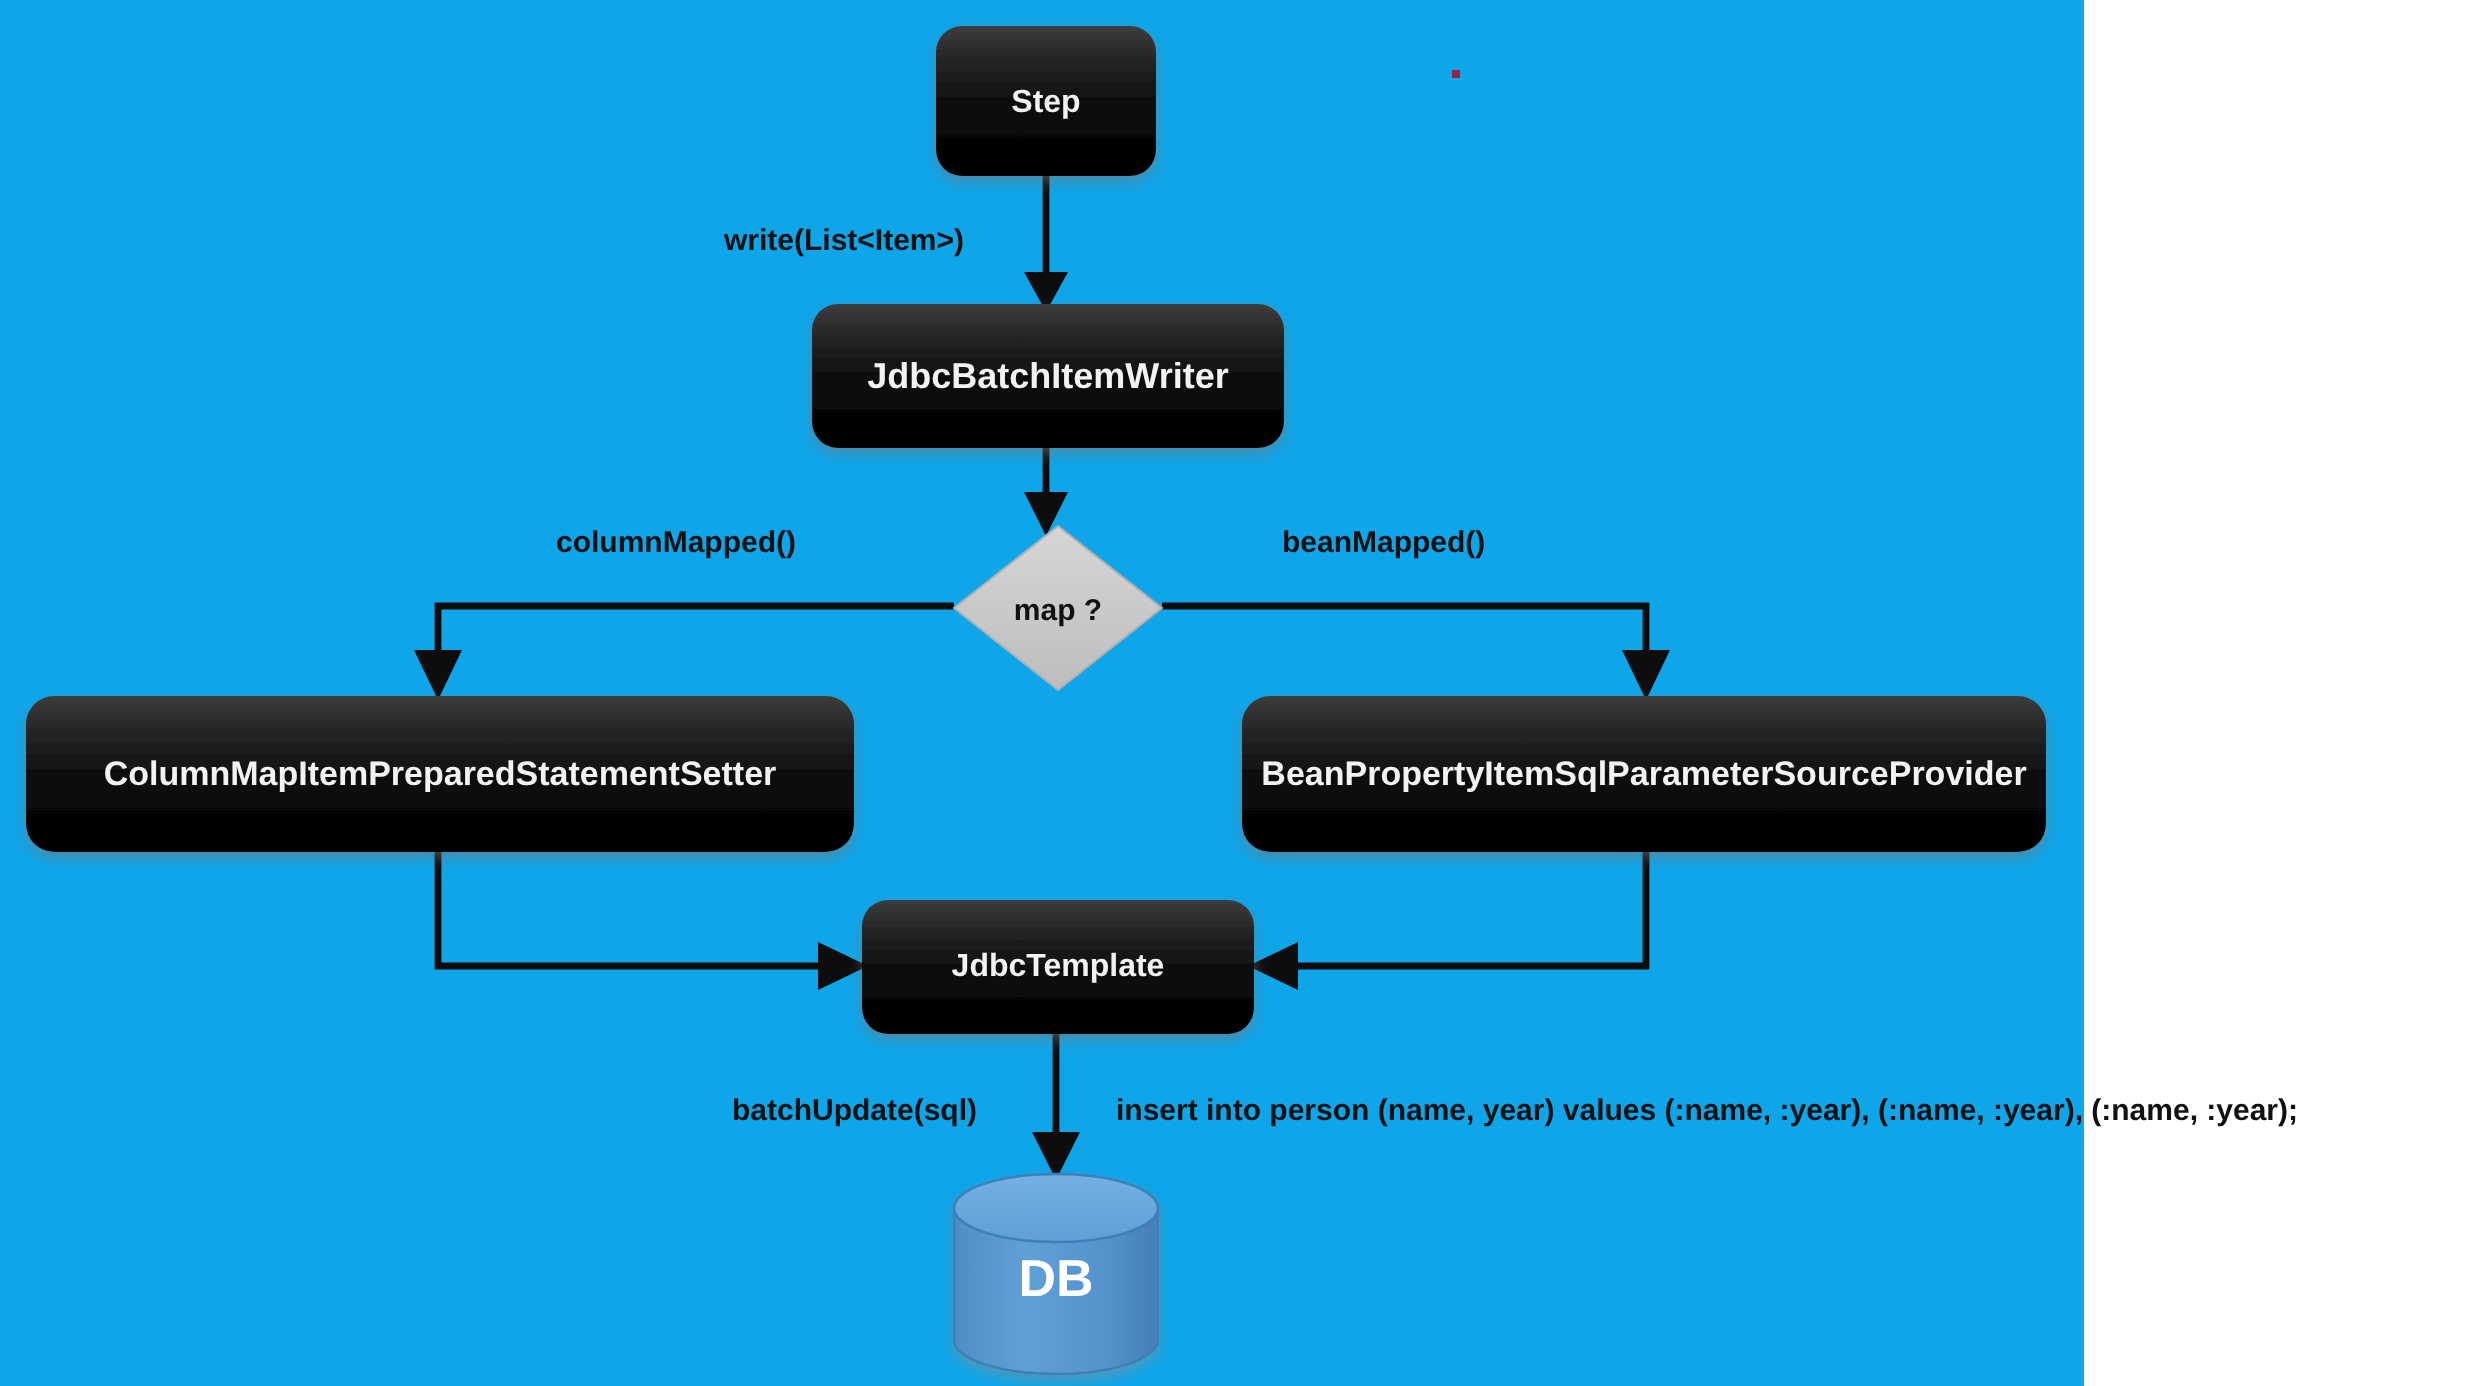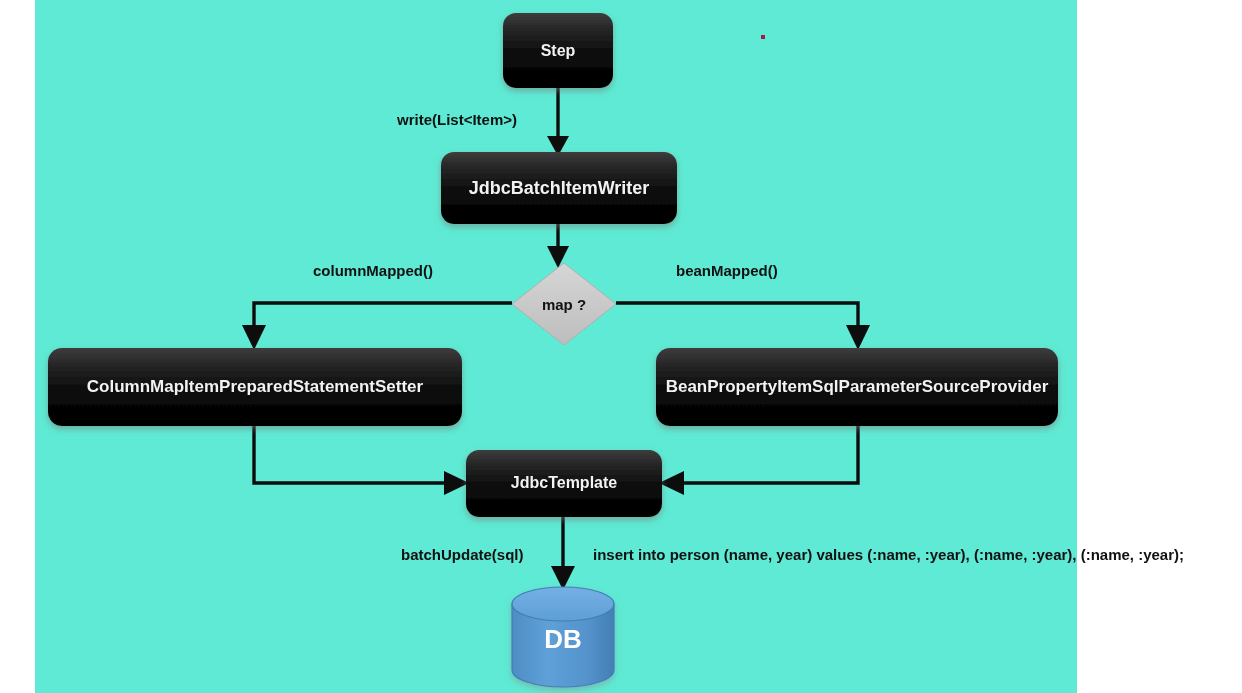--- a/index.html
+++ b/index.html
@@ -12,22 +12,21 @@
     width: 1242px;
     height: 693px;
     font-family: "Liberation Sans", sans-serif;
     overflow: hidden;
     position: relative;
   }
   #diagram-root {
     position: relative;
     width: 1042px;
     height: 693px;
-    background: #5eead4;
-    margin-left: 35px;
+    background: #0ea5e9;
   }
   svg#flow-svg {
     position: absolute;
     top: 0;
     left: 0;
     width: 1242px;
     height: 693px;
     display: block;
   }
   .node-label {

